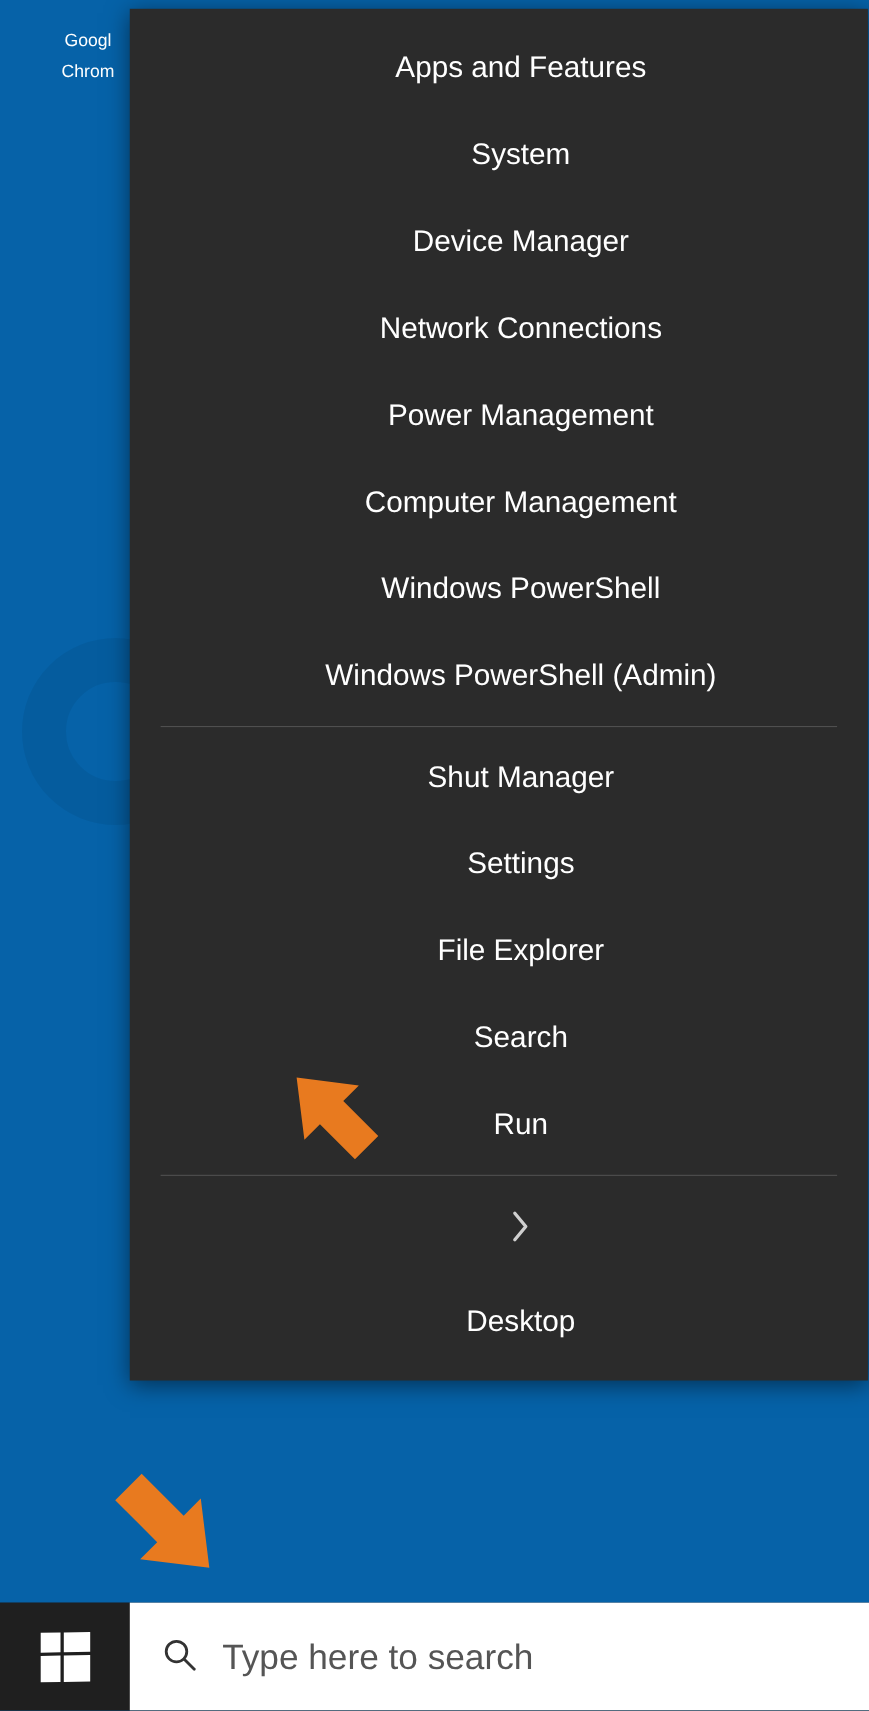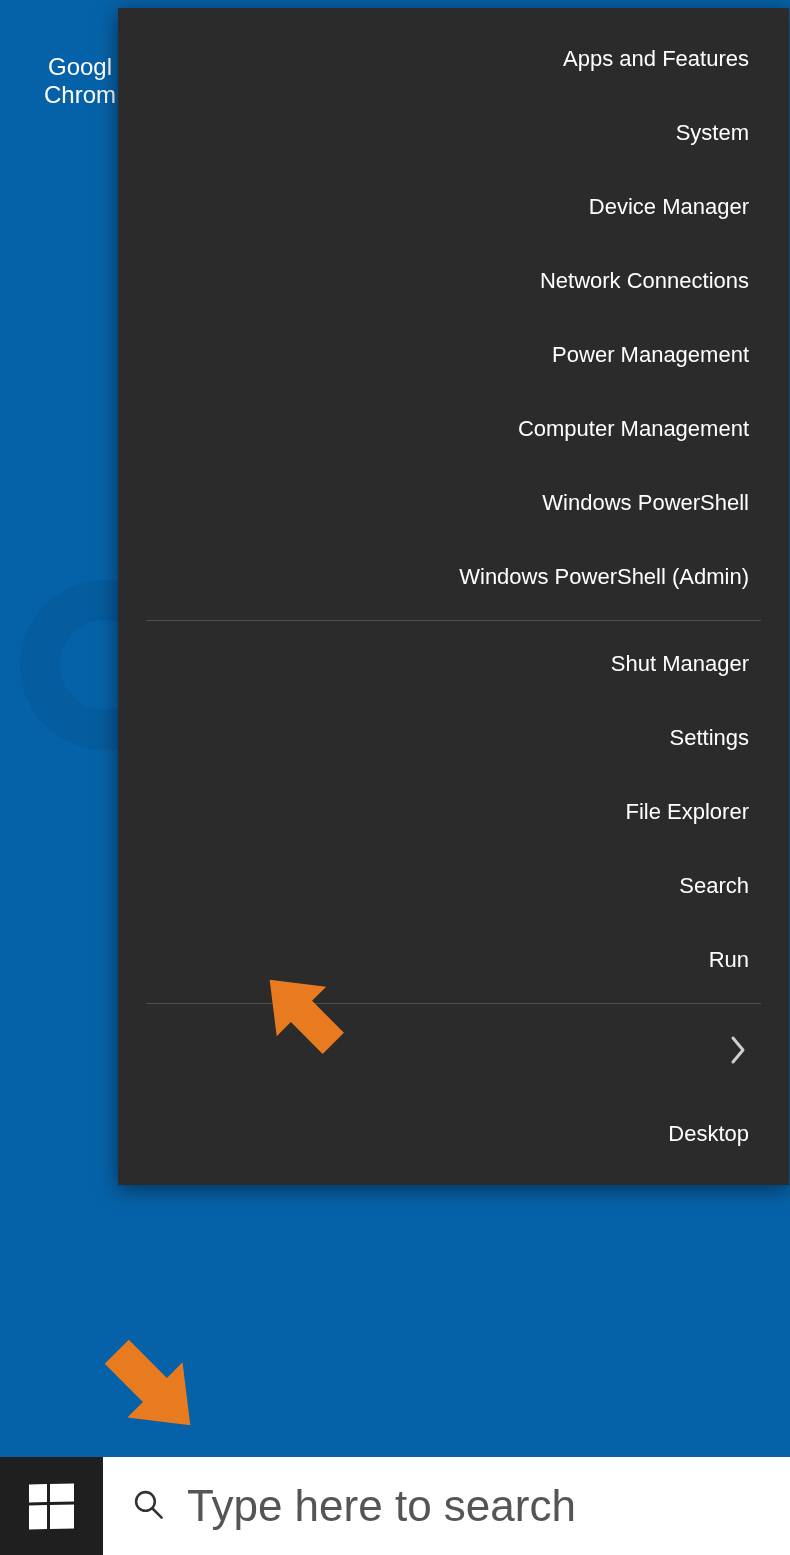--- a/index.html
+++ b/index.html
@@ -11,23 +11,22 @@
       position: relative;
       overflow: hidden;
     }
     .desktop-icon {
       position: absolute;
       top: 24px;
       left: 40px;
       width: 80px;
       text-align: center;
       color: white;
-      font-size: 24px;
+      font-size: 16px;
       line-height: 28px;
-      margin-top: 29px;
     }
     .watermark {
       position: absolute;
       top: 580px;
       left: 20px;
       font-size: 220px;
       font-weight: 800;
       color: rgba(0,0,0,0.06);
       letter-spacing: -6px;
       pointer-events: none;
@@ -44,23 +43,23 @@
       left: 118px;
       width: 671px;
       background: #2b2b2b;
       color: #ffffff;
       box-shadow: 0 4px 20px rgba(0,0,0,0.5);
       padding: 14px 0;
     }
     .menu-item {
       display: flex;
       align-items: center;
-      justify-content: flex-end;
+      justify-content: center;
       padding: 24px 40px 24px 80px;
-      font-size: 22px;
+      font-size: 27px;
       cursor: pointer;
     }
     .menu-separator {
       height: 1px;
       background: #4f4f4f;
       margin: 6px 28px;
     }
     .chevron {
       font-size: 28px;
       color: #cfcfcf;
@@ -98,21 +97,21 @@
       display: flex;
       align-items: center;
       padding: 0 28px;
       gap: 22px;
     }
     .search-icon-svg { width: 34px; height: 34px; }
     .search-input {
       flex: 1;
       border: none;
       outline: none;
-      font-size: 44px;
+      font-size: 32px;
       font-family: "Segoe UI", Arial, sans-serif;
       color: #555;
       background: transparent;
     }
     .search-input::placeholder { color: #555; }
     
     .arrow {
       position: absolute;
       pointer-events: none;
     }

